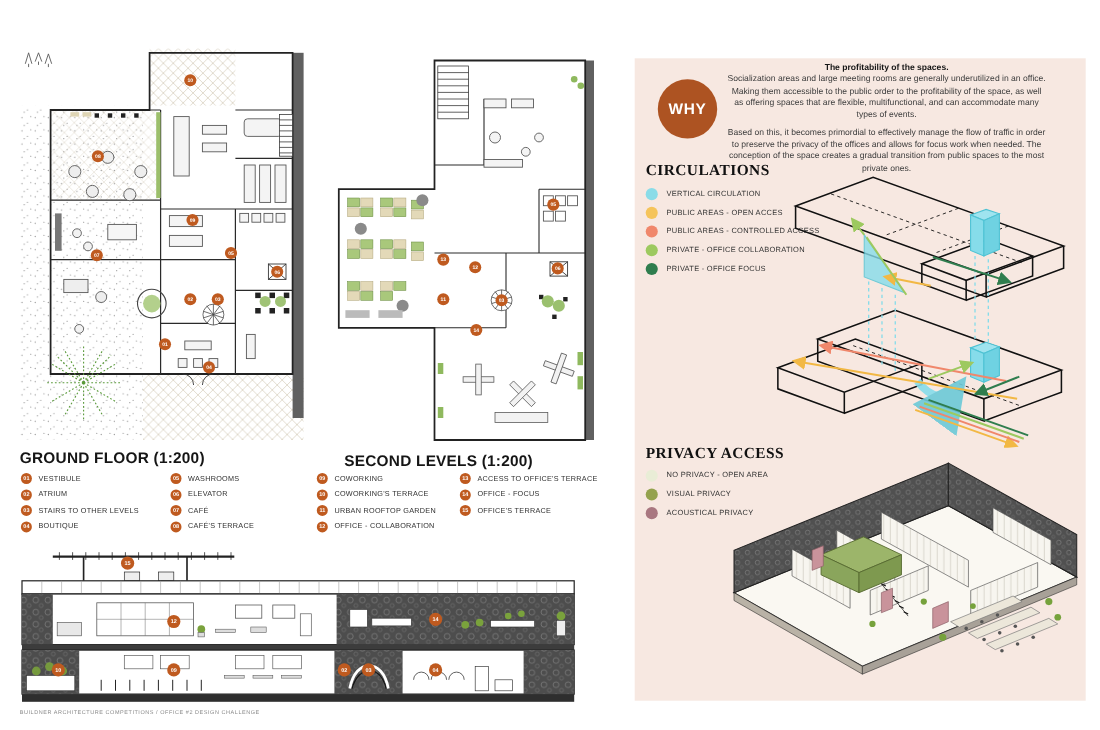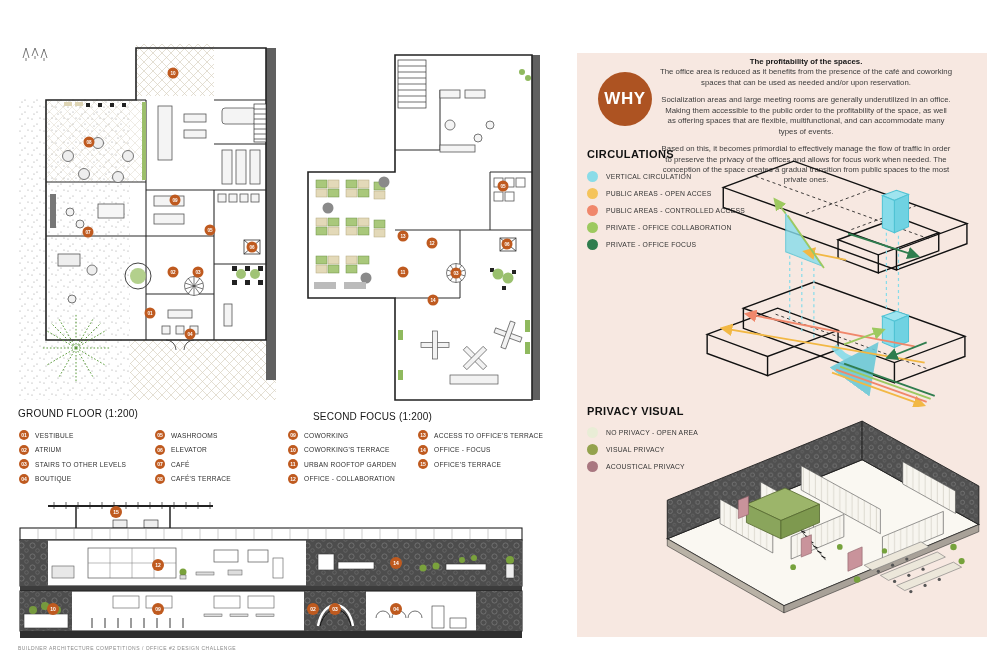--- a/index.html
+++ b/index.html
@@ -1,32 +1,32 @@
 <!DOCTYPE html>
 <html><head>
 <meta charset="utf-8">
 <style>
   html,body{margin:0;padding:0;background:#fff;}
   #board{position:relative;width:1000px;height:664px;background:#ffffff;
          font-family:"Liberation Sans",sans-serif;overflow:hidden;}
   .abs{position:absolute;}
-  .plan-title{font-weight:normal;font-size:10px;color:#151515;letter-spacing:.2px;}
+  .plan-title{font-weight:bold;font-size:14px;color:#151515;letter-spacing:.2px;}
   .legend-col{display:flex;flex-direction:column;gap:4.5px;}
   .legend-item{display:flex;align-items:center;gap:6px;}
   .legend-badge{width:10px;height:10px;border-radius:50%;background:#BF5A1F;color:#fff;
                 font-size:5px;font-weight:bold;display:flex;align-items:center;justify-content:center;}
   .legend-label{font-size:6.6px;color:#2e2e2e;letter-spacing:.25px;}
   #panel{position:absolute;left:577px;top:53px;width:410px;height:584px;background:#F7E8E1;}
   .why-circle{position:absolute;left:21px;top:19px;width:54px;height:54px;border-radius:50%;
-              color:#fff;font-weight:bold;font-size:17px;letter-spacing:.6px;
+              color:#fff;font-weight:bold;font-size:14px;letter-spacing:.6px;
               display:flex;align-items:center;justify-content:center;}
   .why-text{position:absolute;left:83px;top:4px;width:292px;font-size:7.8px;color:#3c3c3c;line-height:1.34;text-align:center;}
   .why-text .head{font-weight:bold;color:#151515;margin:0;}
   .why-text p{margin:0 0 7px 0;}
-  .sec-title{position:absolute;font-weight:bold;font-size:11px;color:#111;letter-spacing:.4px;}
+  .sec-title{position:absolute;font-weight:bold;font-size:14px;color:#111;letter-spacing:.4px;font-family:Liberation Serif, serif;}
   .key-list{position:absolute;display:flex;flex-direction:column;gap:6px;}
   .key-item{display:flex;align-items:flex-start;gap:8px;width:172px;}
   .key-dot{width:11px;height:11px;border-radius:50%;flex:0 0 auto;margin-top:0;}
   .key-label{font-size:6.8px;color:#333;line-height:1.3;letter-spacing:.25px;padding-top:2px;}
   .footer{font-size:5px;color:#8a8a8a;letter-spacing:.5px;}
   svg{display:block;}
 </style>
 </head>
 <body>
 
@@ -374,21 +374,21 @@
           </g>
           <g>
             <circle cx="133" cy="270" r="5.5" fill="#BF5A1F"></circle>
             <text x="133" y="271.656" text-anchor="middle" font-size="4.6" font-weight="bold" fill="#fff">14</text>
           </g>
         </g>
     </svg>
   </div>
 
   <div class="abs plan-title" style="left:18px;top:408px">GROUND FLOOR (1:200)</div>
-  <div class="abs plan-title" style="left:313px;top:411px">SECOND FOCUS (1:200)</div>
+  <div class="abs plan-title" style="left:313px;top:411px">SECOND LEVELS (1:200)</div>
   <div class="abs legend-col" id="leg-g1" style="left:19px;top:430px">
       <div class="legend-item">
         <span class="legend-badge" style="background: rgb(191, 90, 31);">01</span>
         <span class="legend-label">VESTIBULE</span>
       </div>
       <div class="legend-item">
         <span class="legend-badge" style="background: rgb(191, 90, 31);">02</span>
         <span class="legend-label">ATRIUM</span>
       </div>
       <div class="legend-item">
@@ -610,21 +610,20 @@
         </g>
     </svg>
   </div>
 
   <div class="abs footer" style="left:18px;top:645px">BUILDNER ARCHITECTURE COMPETITIONS / OFFICE #2 DESIGN CHALLENGE</div>
 
   <div id="panel" style="background: rgb(247, 232, 225);">
     <div class="why-circle" id="why-circle" style="background: rgb(173, 83, 34);">WHY</div>
     <div class="why-text">
       <p class="head">The profitability of the spaces.</p>
-      <p>The office area is reduced as it benefits from the presence of the café and coworking spaces that can be used as needed and/or upon reservation.</p>
       <p>Socialization areas and large meeting rooms are generally underutilized in an office. Making them accessible to the public order to the profitability of the space, as well as offering spaces that are flexible, multifunctional, and can accommodate many types of events.</p>
       <p>Based on this, it becomes primordial to effectively manage the flow of traffic in order to preserve the privacy of the offices and allows for focus work when needed. The conception of the space creates a gradual transition from public spaces to the most private ones.</p>
     </div>
 
     <div class="sec-title" style="left:10px;top:95px">CIRCULATIONS</div>
     <div class="key-list" id="circ-list" style="left:10px;top:118px">
         <div class="key-item">
           <span class="key-dot" style="background: rgb(138, 220, 232);"></span>
           <span class="key-label">VERTICAL CIRCULATION</span>
         </div>
@@ -715,21 +714,21 @@
           <path d="M162,78 L230,100" stroke="#2F7D4E" stroke-width="1.8" marker-end="url(#ad)"></path>
           <path d="M240,186 L202,201" stroke="#2F7D4E" stroke-width="1.8" marker-end="url(#ad)"></path>
           <path d="M146,216 L236,248" stroke="#F2B844" stroke-width="1.8" marker-end="url(#ay)"></path>
           <path d="M150,213 L240,245" stroke="#F0876B" stroke-width="1.8"></path>
           <path d="M154,210 L244,242" stroke="#9DC95F" stroke-width="1.8"></path>
           <path d="M158,207 L248,239" stroke="#2F7D4E" stroke-width="1.8"></path>
         </g>
       </svg>
     </div>
 
-    <div class="sec-title" style="left:10px;top:352px">PRIVACY VISUAL</div>
+    <div class="sec-title" style="left:10px;top:352px">PRIVACY ACCESS</div>
     <div class="key-list" id="priv-list" style="left:10px;top:374px">
         <div class="key-item">
           <span class="key-dot" style="background: rgb(233, 237, 214);"></span>
           <span class="key-label">NO PRIVACY - OPEN AREA</span>
         </div>
         <div class="key-item">
           <span class="key-dot" style="background: rgb(148, 162, 77);"></span>
           <span class="key-label">VISUAL PRIVACY</span>
         </div>
         <div class="key-item">

